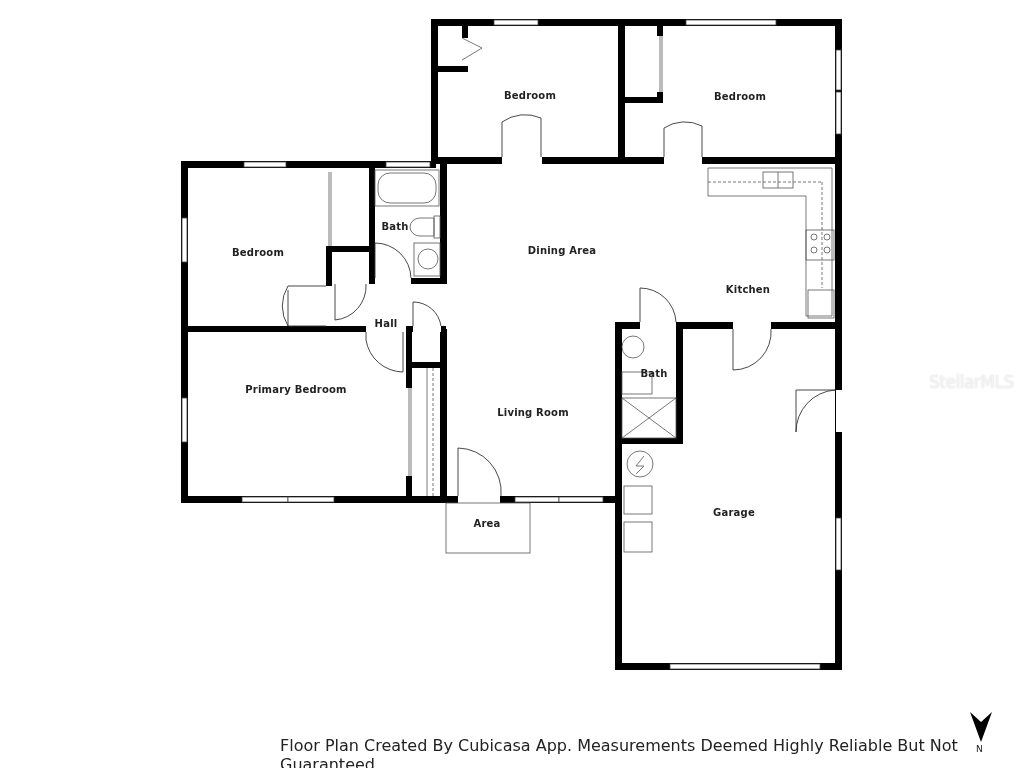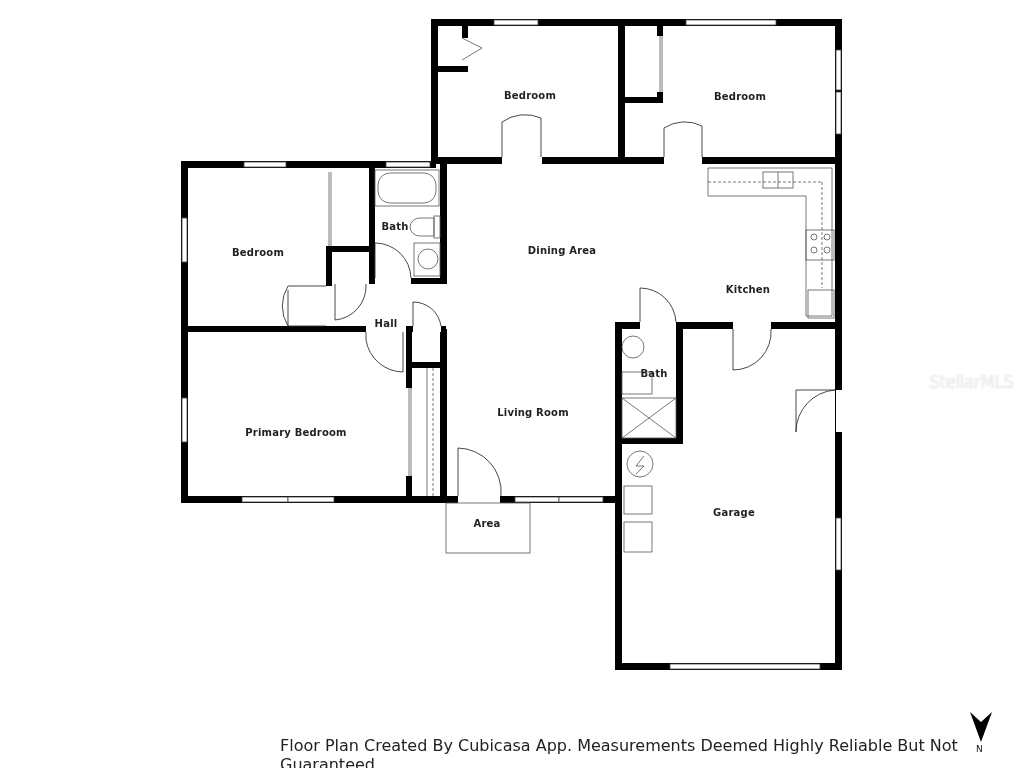--- a/index.html
+++ b/index.html
@@ -148,21 +148,21 @@
   </g>
 </svg>
 
 <div class="room-label" style="left:530px; top:95px;">Bedroom</div>
 <div class="room-label" style="left:740px; top:96px;">Bedroom</div>
 <div class="room-label" style="left:258px; top:252px;">Bedroom</div>
 <div class="room-label" style="left:395px; top:226px;">Bath</div>
 <div class="room-label" style="left:386px; top:300px;margin-top:23px;">Hall</div>
 <div class="room-label" style="left:562px; top:250px;text-align:right;">Dining Area</div>
 <div class="room-label" style="left:748px; top:241px;margin-top:48px;">Kitchen</div>
-<div class="room-label" style="left:296px; top:432px;">Primary Bedroom</div>
+<div class="room-label" style="left:296px; top:389px;">Primary Bedroom</div>
 <div class="room-label" style="left:533px; top:412px;">Living Room</div>
 <div class="room-label" style="left:654px; top:373px;">Bath</div>
 <div class="room-label" style="left:487px; top:523px;">Area</div>
 <div class="room-label" style="left:734px; top:512px;text-align:center;">Garage</div>
 
 <div class="watermark">StellarMLS</div>
 
 <div class="footer-note">Floor Plan Created By Cubicasa App. Measurements Deemed Highly Reliable But Not Guaranteed.</div>
 
 <svg class="north" viewBox="0 0 30 48" xmlns="http://www.w3.org/2000/svg">

